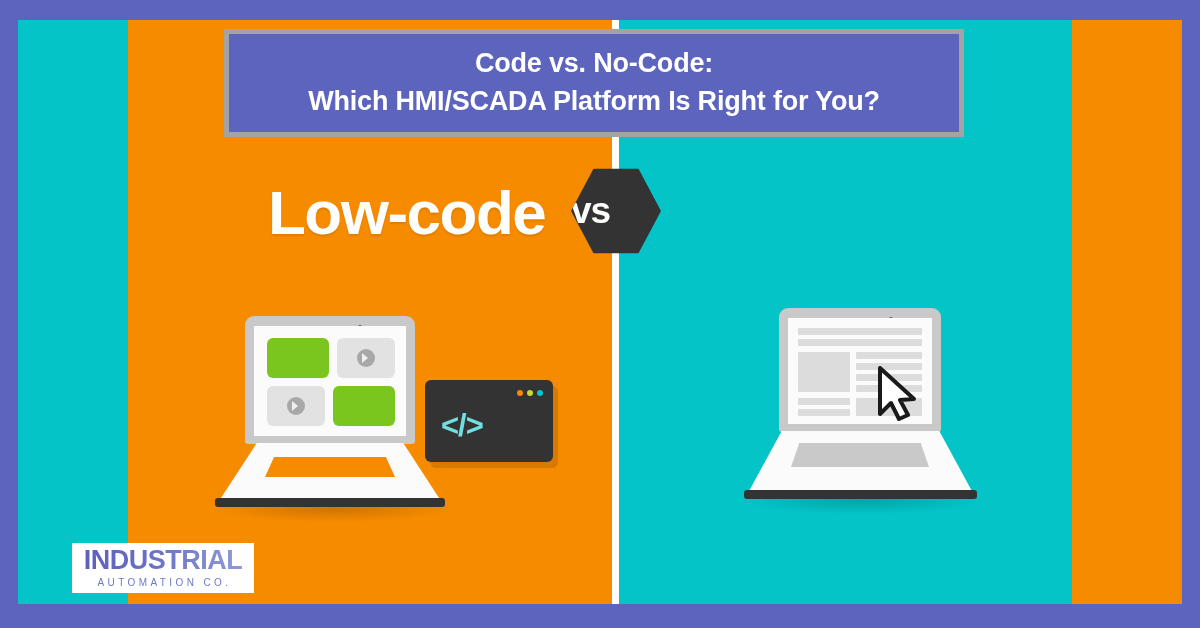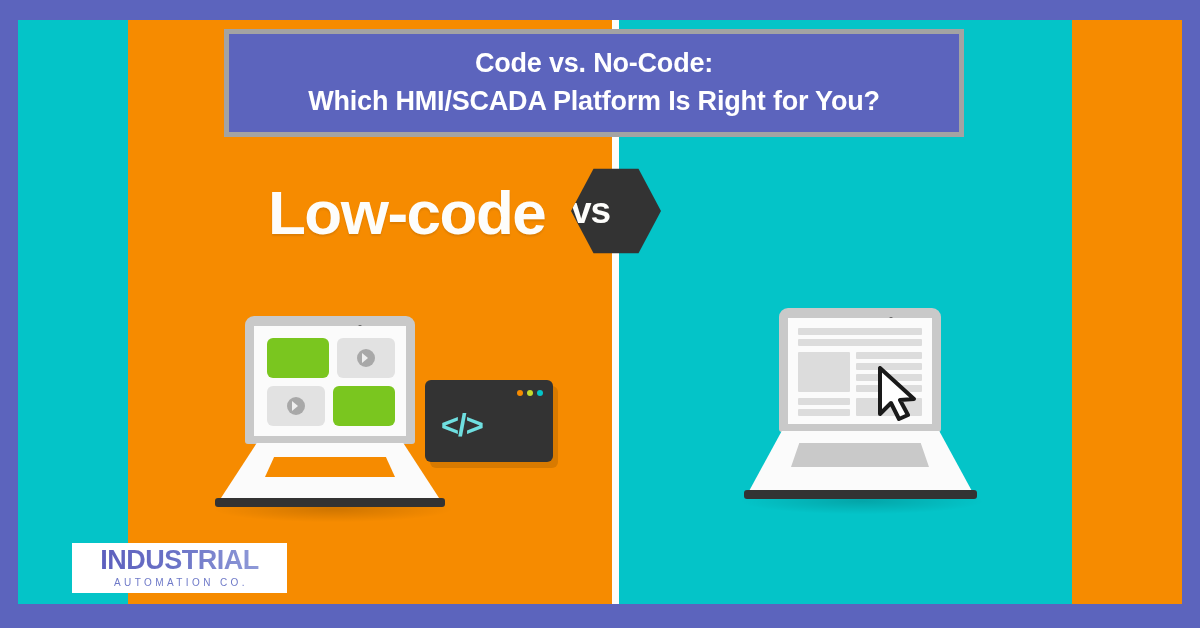--- a/index.html
+++ b/index.html
@@ -176,21 +176,21 @@
 
   .cursor {
     position: absolute; left: 88px; top: 48px;
     width: 44px; height: 56px;
   }
 
   
   .logo-box {
     position: absolute;
     left: 72px; top: 543px;
-    width: 215px; height: 50px;
+    width: 182px; height: 50px;
     background: #ffffff;
     display: flex; flex-direction: column;
     align-items: center; justify-content: center;
     padding-top: 1px;
   }
   .logo-main {
     font-size: 27px; font-weight: bold; letter-spacing: -0.5px;
     line-height: 1.02;
     background: linear-gradient(90deg, #5d5fbe 0%, #6a72c6 45%, #8f9ad8 100%);
     -webkit-background-clip: text; background-clip: text;

